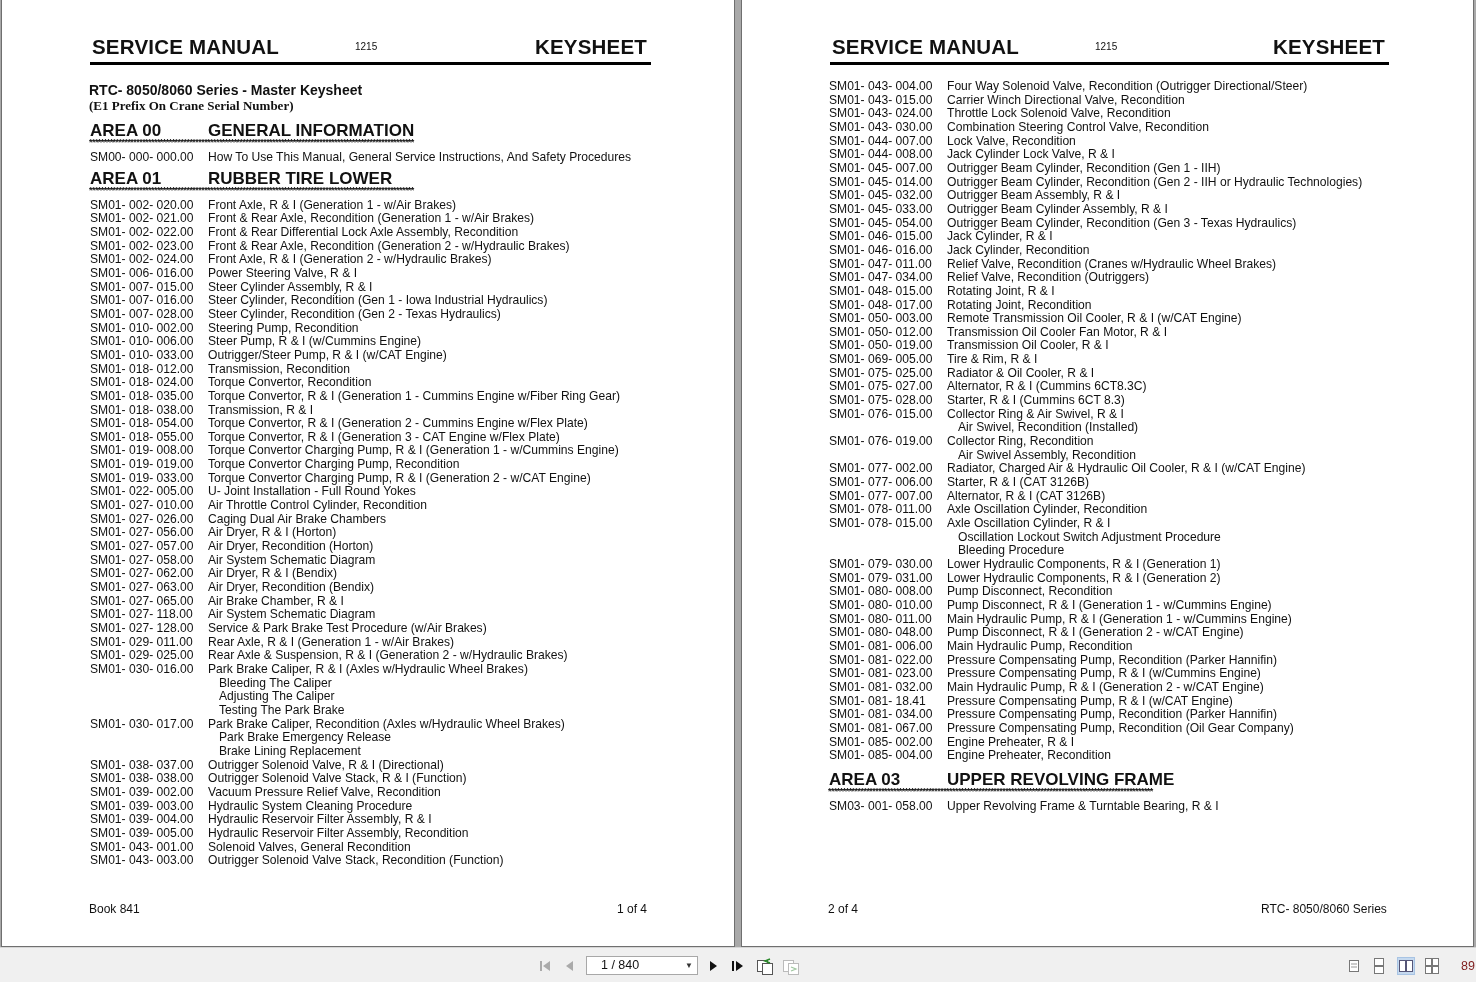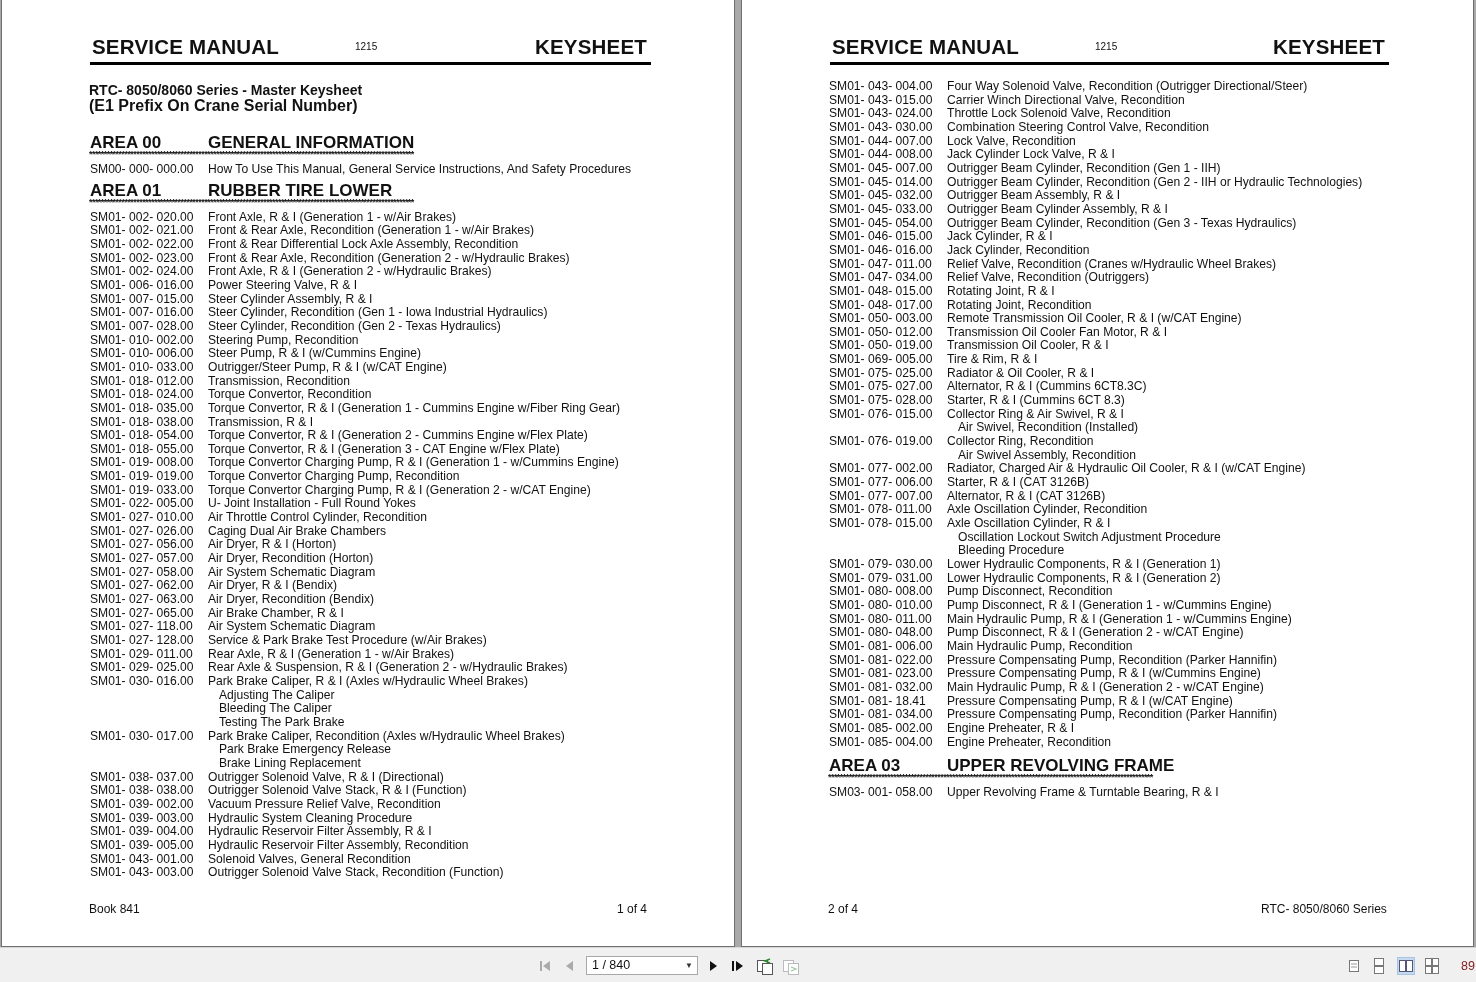--- a/index.html
+++ b/index.html
@@ -22,21 +22,21 @@
   .page.right .hdr { left:88px; width:559px; }
   .hdr-title { position:absolute; left:2px; top:0; font-size:20.5px; font-weight:bold; letter-spacing:0.2px; }
   .hdr-num { position:absolute; left:265px; top:6px; font-size:10px; }
   .hdr-key { position:absolute; right:4px; top:0; font-size:20.5px; font-weight:bold; letter-spacing:0.2px; }
 
   .body { position:absolute; font-size:12.1px; line-height:13.65px; }
   .page.left .body { left:87px; top:83px; width:570px; }
   .page.right .body { left:86px; top:82px; width:570px; }
 
   .doc-title { font-size:14px; font-weight:bold; line-height:17px; margin-top:1px; }
-  .doc-sub { font-size:16px; font-weight:bold; line-height:13px; margin-bottom:24px; }
+  .doc-sub { font-size:13px; font-weight:bold; line-height:13px; margin-bottom:12px;font-family:Liberation Serif, serif; }
 
   .area { display:flex; font-weight:bold; font-size:17px; line-height:14px; }
   .area .a-code { width:118px; padding-left:1px; }
   .stars {
     font-weight:bold; font-size:9px; line-height:8px; letter-spacing:-0.55px;
     white-space:nowrap; overflow:hidden; width:555px; margin-bottom:4px; height:9px;
   }
   .gap { height:7px; }
   .row { display:flex; white-space:nowrap; }
   .row .code { width:118px; flex:none; padding-left:1px; }
@@ -47,21 +47,21 @@
   .foot { position:absolute; top:904px; font-size:12px; }
 
   .toolbar {
     position:absolute; left:0; top:947px; width:1476px; height:35px;
     background:#f0f0f0; border-top:1px solid #d6d6d6;
   }
   .tb-btn { position:absolute; top:8px; height:20px; display:flex; align-items:center; justify-content:center; }
   .page-box {
     position:absolute; left:586px; top:8px; width:112px; height:19px;
     background:#fff; border:1px solid #a8a8a8; box-sizing:border-box;
-    font-size:12.5px; line-height:17px; padding-left:5px; color:#111;
+    font-size:12.5px; line-height:17px; padding-left:14px; color:#111;
   }
   .page-box .dd { position:absolute; right:4px; top:0; font-size:8px; color:#333; }
   .view-btn { position:absolute; top:9px; width:18px; height:18px; display:flex; align-items:center; justify-content:center; }
   .view-btn.active { background:#c5d9ef; border:1px solid #a8c4e4; box-sizing:border-box; }
   .zoom-txt { position:absolute; left:1461px; top:11px; font-size:12.5px; color:#7f1d1d; }
 </style>
 </head>
 <body>
 
 <div class="viewer">
@@ -230,25 +230,25 @@
           <div class="row">
             <span class="code">SM01- 029- 025.00</span>
             <span class="desc">Rear Axle &amp; Suspension, R &amp; I (Generation 2 -  w/Hydraulic Brakes)</span>
           </div>
           <div class="row">
             <span class="code">SM01- 030- 016.00</span>
             <span class="desc">Park Brake Caliper, R &amp; I (Axles w/Hydraulic Wheel Brakes)</span>
           </div>
           <div class="row sub">
             <span class="code"></span>
+            <span class="desc">Bleeding The Caliper</span>
+          </div>
+          <div class="row sub">
+            <span class="code"></span>
             <span class="desc">Adjusting The Caliper</span>
-          </div>
-          <div class="row sub">
-            <span class="code"></span>
-            <span class="desc">Bleeding The Caliper</span>
           </div>
           <div class="row sub">
             <span class="code"></span>
             <span class="desc">Testing The Park Brake</span>
           </div>
           <div class="row">
             <span class="code">SM01- 030- 017.00</span>
             <span class="desc">Park Brake Caliper, Recondition (Axles w/Hydraulic Wheel Brakes)</span>
           </div>
           <div class="row sub">
@@ -487,20 +487,24 @@
           </div>
           <div class="row">
             <span class="code">SM01- 081- 18.41</span>
             <span class="desc">Pressure Compensating Pump, R &amp; I (w/CAT Engine)</span>
           </div>
           <div class="row">
             <span class="code">SM01- 081- 034.00</span>
             <span class="desc">Pressure Compensating Pump, Recondition (Parker Hannifin)</span>
           </div>
           <div class="row">
+            <span class="code">SM01- 081- 067.00</span>
+            <span class="desc">Pressure Compensating Pump, Recondition (Oil Gear Company)</span>
+          </div>
+          <div class="row">
             <span class="code">SM01- 085- 002.00</span>
             <span class="desc">Engine Preheater, R &amp; I</span>
           </div>
           <div class="row">
             <span class="code">SM01- 085- 004.00</span>
             <span class="desc">Engine Preheater, Recondition</span>
           </div>
         </div>
       <div style="height:10px"></div>
       <div class="area">

